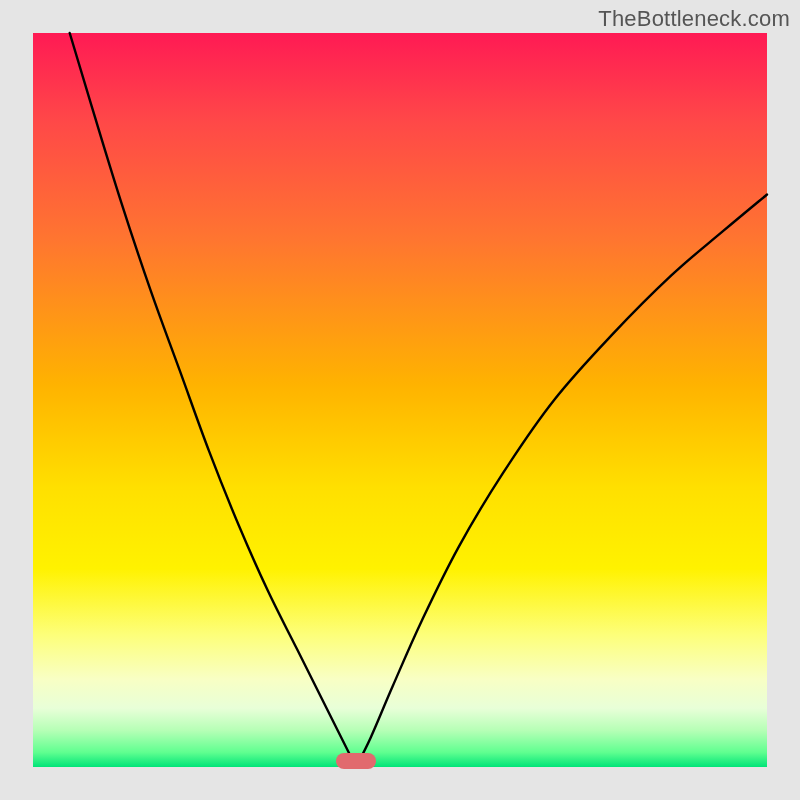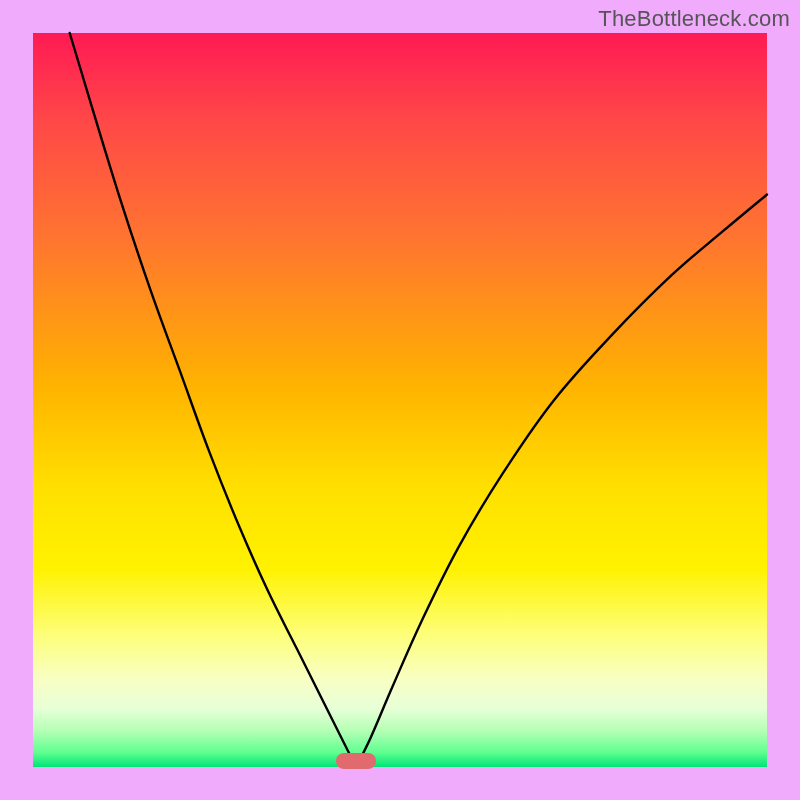--- a/index.html
+++ b/index.html
@@ -9,21 +9,21 @@
     height: 800px;
     background: #000;
     overflow: hidden;
   }
   .frame {
     position: absolute;
     top: 0;
     left: 0;
     width: 800px;
     height: 800px;
-    background: #f0abfc;
+    background: #e5e5e5;
   }
   .plot-area {
     position: absolute;
     top: 33px;
     left: 33px;
     width: 734px;
     height: 734px;
     background: linear-gradient(to bottom,
       #ff1a54 0%,
       #ff4848 12%,

